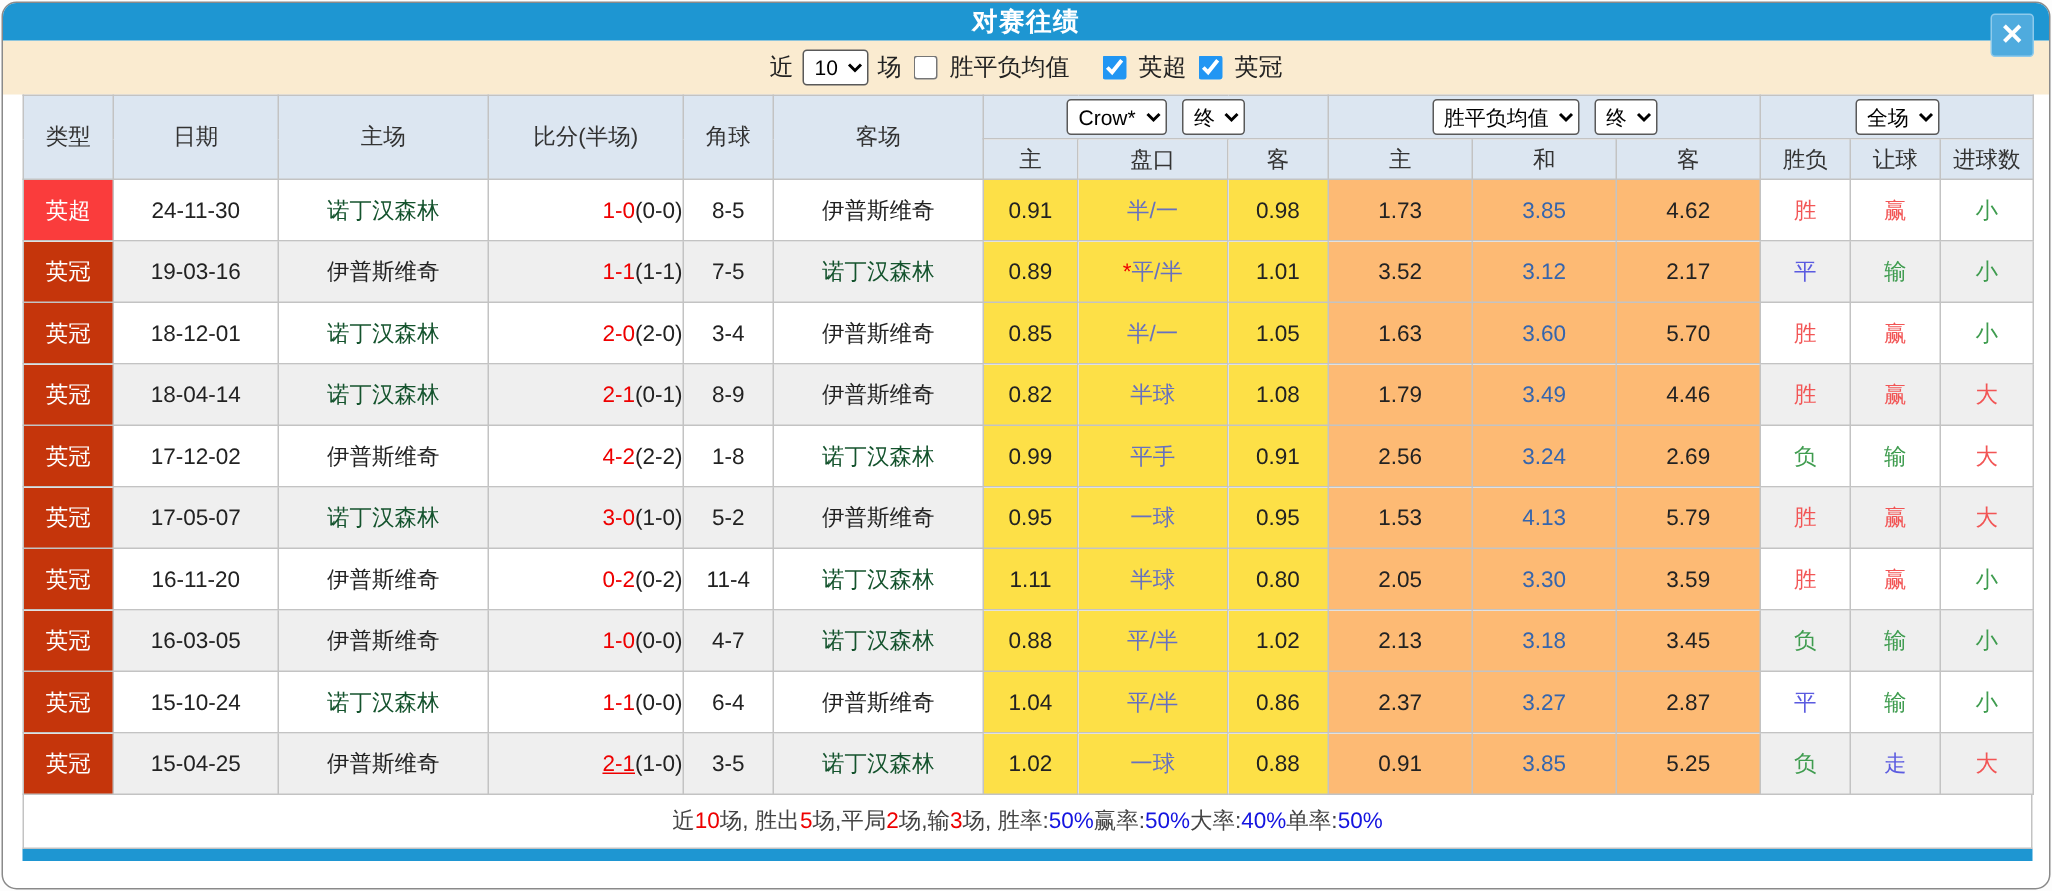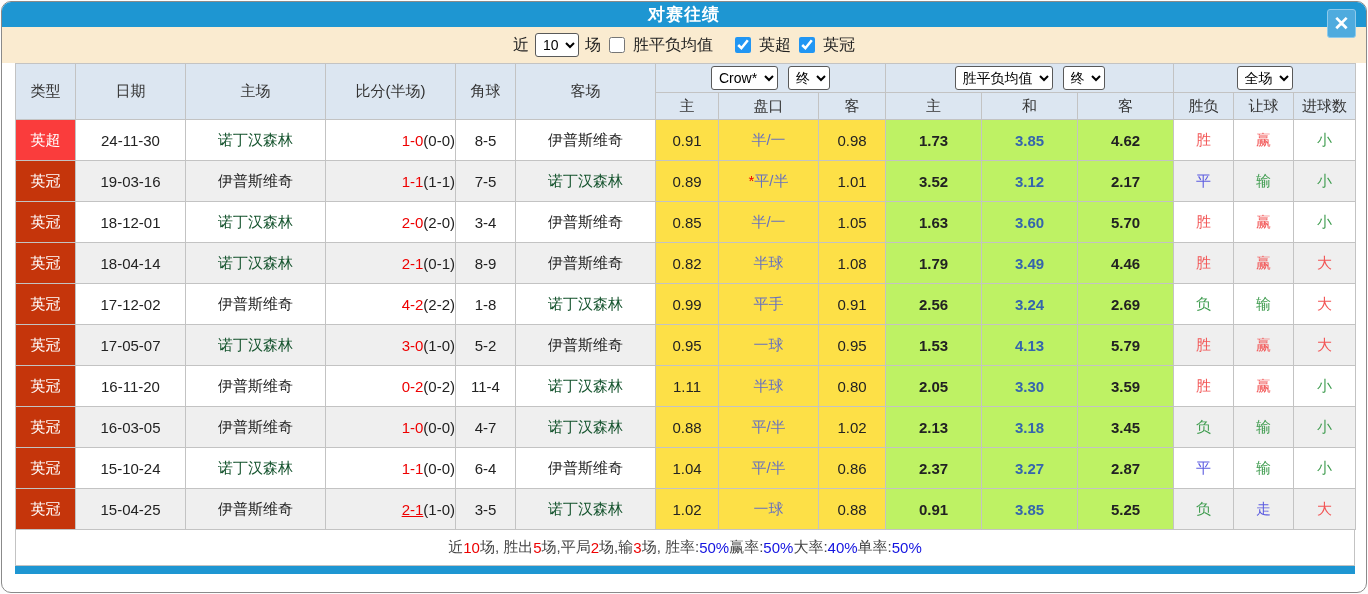--- a/index.html
+++ b/index.html
@@ -67,21 +67,21 @@
   tbody tr td.badge-champ { background: #c5350b; }
 
   .c-green { color: #14532d; }
   .c-black { color: #222222; }
 
   td.score { color: #222; text-align: right; }
   .score-main { color: #ee0000; }
   .score-main.underline { text-decoration: underline; }
 
   tbody tr td.hc   { background: #fde047; }   
-  tbody tr td.avg  { background: #bef264; font-weight: bold; }   
+  tbody tr td.avg  { background: #fdba74; }   
   td.hc-mid { color: #6670c0; }
   .star { color: #ee0000; }
   td.avg-mid { color: #3565ad; }
 
   td.res.c-red   { color: #f25555; }
   td.res.c-green { color: #3f9c4f; }
   td.res.c-blue  { color: #5b5be0; }
 
   
   .footer {

